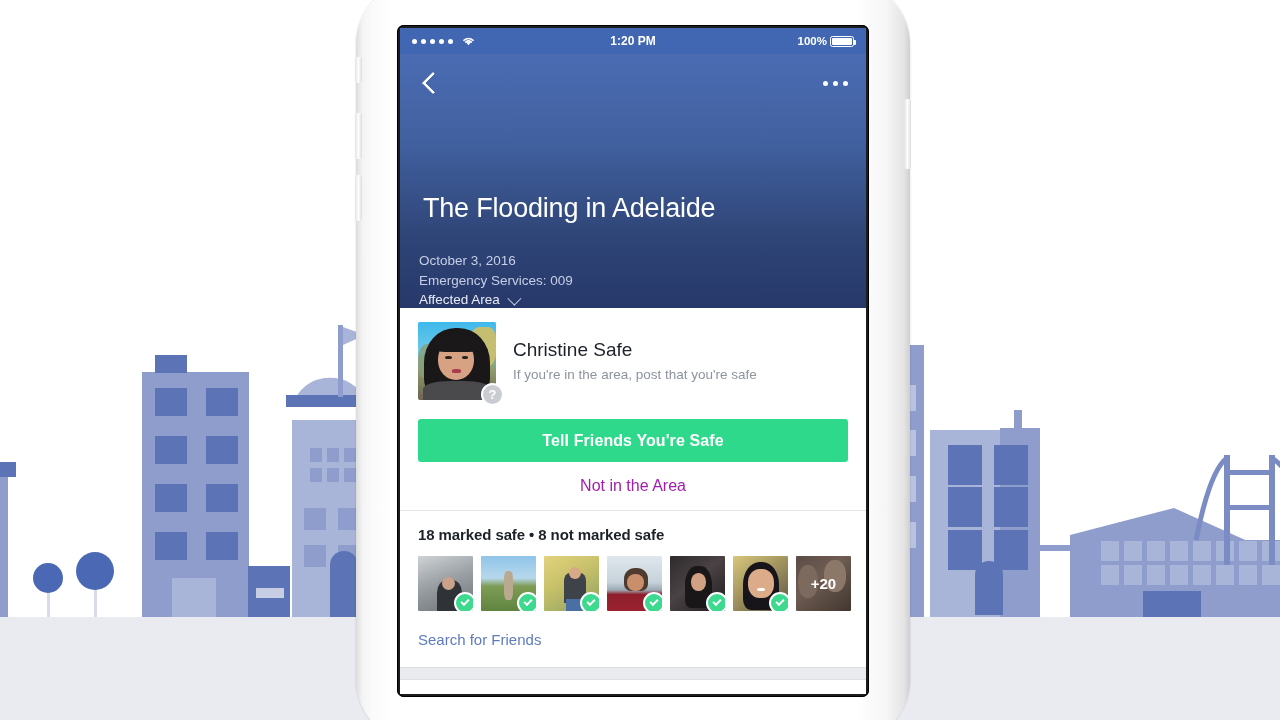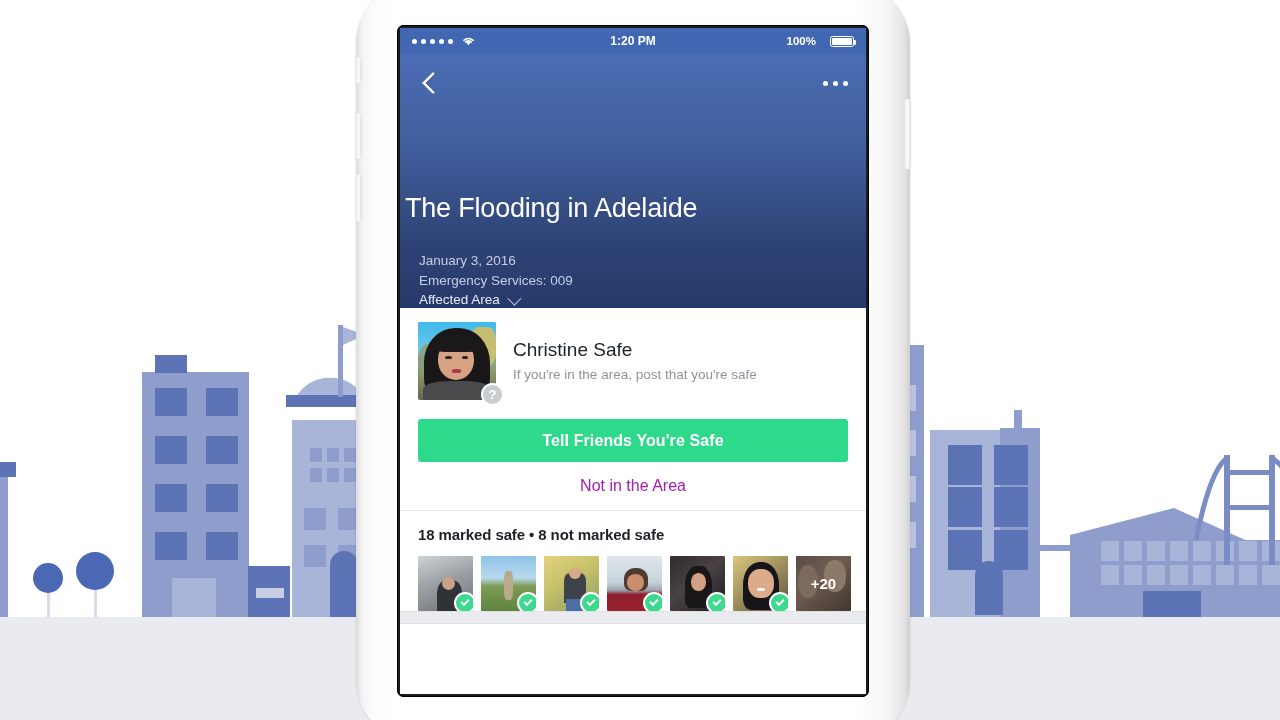--- a/index.html
+++ b/index.html
@@ -43,42 +43,42 @@
 
   
   #statusbar{
     position:relative;height:26px;background:#4267b2;color:#fff;
     display:flex;align-items:center;padding:0 12px;font-size:11.5px;font-weight:bold;
   }
   #sb-left{display:flex;align-items:center;gap:4px;flex:1;}
   .dot{width:5px;height:5px;border-radius:50%;background:#fff;display:inline-block;}
   #wifi{margin-left:4px;display:inline-block;}
   #sb-time{position:absolute;left:0;right:0;text-align:center;font-size:12px;font-weight:bold;pointer-events:none;}
-  #sb-right{display:flex;align-items:center;gap:14px;justify-content:flex-end;flex:1;position:relative;z-index:2;}
+  #sb-right{display:flex;align-items:center;gap:3px;justify-content:flex-end;flex:1;position:relative;z-index:2;}
   #battery{width:24px;height:11px;border:1.3px solid #fff;border-radius:2.5px;position:relative;box-sizing:border-box;padding:1px;}
   #battery i{display:block;height:100%;width:100%;background:#fff;border-radius:1px;}
   #battery:after{content:"";position:absolute;right:-3px;top:3px;width:2px;height:5px;background:#fff;border-radius:0 1px 1px 0;}
 
   
   #header{
     position:relative;height:254px;box-sizing:border-box;
     background:linear-gradient(to bottom,#4b6cb3 0%,#41609f 35%,#2f4577 72%,#27386a 100%);
     color:#fff;padding:0 18px;
   }
   #navrow{height:58px;display:flex;align-items:center;justify-content:space-between;}
   #back-chevron{width:22px;height:22px;position:relative;cursor:pointer;}
   #back-chevron:before{
     content:"";position:absolute;left:7px;top:3px;width:13px;height:13px;
     border-left:3px solid #fff;border-bottom:3px solid #fff;
     transform:rotate(45deg);border-radius:1px;
   }
   #more-dots{display:flex;gap:5px;align-items:center;cursor:pointer;}
   #more-dots span{width:5px;height:5px;border-radius:50%;background:#fff;display:block;}
   #hdr-title{
-    position:absolute;left:5px;top:139px;font-size:27px;font-weight:400;
+    position:absolute;left:23px;top:139px;font-size:27px;font-weight:400;
     letter-spacing:-0.2px;color:#fff;
   }
   #hdr-meta{position:absolute;left:19px;top:197px;}
   .meta-line{font-size:13.5px;color:#c5cee4;line-height:19.5px;}
   #affected{font-size:13.5px;color:#e8ecf7;font-weight:normal;line-height:20px;display:flex;align-items:center;gap:8px;cursor:pointer;}
   .chev-dn{width:9px;height:9px;border-right:1.7px solid #c5cee4;border-bottom:1.7px solid #c5cee4;transform:rotate(45deg) translateY(-2px);display:inline-block;}
 
   
   #card{background:#fff;padding:0 18px;}
   #profile{display:flex;align-items:flex-start;padding-top:14px;}
@@ -280,21 +280,21 @@
       <div id="navrow">
         <div id="back-chevron"></div>
         <div id="more-dots">
           <span></span>
             <span></span>
             <span></span>
         </div>
       </div>
       <div id="hdr-title">The Flooding in Adelaide</div>
       <div id="hdr-meta">
-        <div class="meta-line">January 3, 2016</div>
+        <div class="meta-line">October 3, 2016</div>
         <div class="meta-line">Emergency Services: 009</div>
         <div id="affected">
           <span>Affected Area</span>
           <span class="chev-dn"></span>
         </div>
       </div>
     </div>
 
     <div id="card">
 
@@ -373,20 +373,21 @@
           </div>
 
           <div class="thumb">
             <div class="bg" style="background:linear-gradient(140deg,#5a4c46 0%,#6e5c52 40%,#41372f 100%)"></div>
             <div style="position:absolute;left:4%;top:16%;width:36%;height:60%;background:#7c6a5e;border-radius:46%"></div>
             <div style="position:absolute;left:50%;top:8%;width:40%;height:58%;background:#8b7868;border-radius:46%"></div>
             <div id="more-count">+20</div>
           </div>
 
         </div>
+        <div id="search-friends">Search for Friends</div>
       </div>
 
       <div id="gapbar"></div>
 
       <div id="findhelp">
         
         
         
       </div>
 

